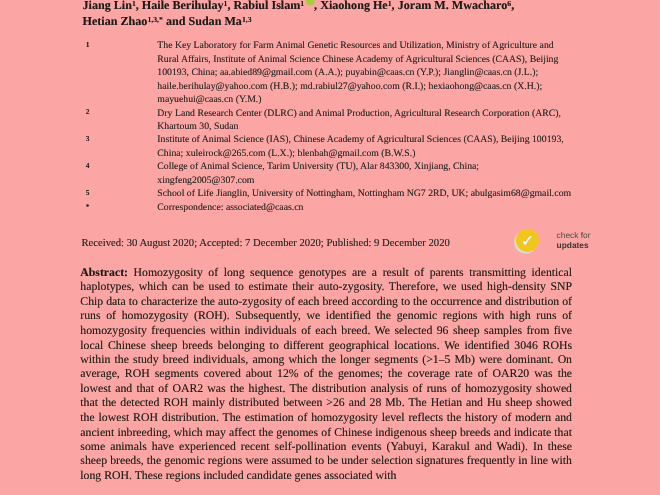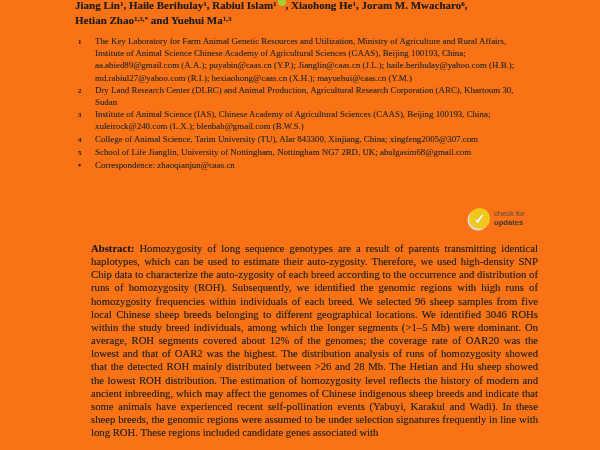--- a/index.html
+++ b/index.html
@@ -1,18 +1,18 @@
 <!DOCTYPE html>
 <html><head>
 <meta charset="utf-8">
 <style>
   html,body{margin:0;padding:0;}
   body{width:600px;height:450px;overflow:hidden;background:#ffffff;}
   .page{
-    position:relative;width:600px;height:450px;background:#f97316;
+    position:relative;width:600px;height:450px;background:#fca5a5;
     font-family:"Liberation Serif",serif;color:#262320;
     text-shadow:0 0 0.45px rgba(60,52,44,0.55);
   }
   
   .authors{
     position:absolute;left:75px;top:-2px;width:480px;
     font-weight:bold;font-size:11px;line-height:14.5px;color:#1d1a17;
   }
   .authors sup, .aff-num, .abs sup{
     font-size:64%;line-height:0;position:relative;top:-0.38em;vertical-align:baseline;
@@ -21,89 +21,90 @@
     display:inline-block;width:8px;height:8px;border-radius:50%;
     background:#A6CE39;margin-left:1px;position:relative;top:-3px;
   }
   
   .affs{
     position:absolute;left:78px;top:35px;width:444px;
     font-size:8.9px;line-height:12.2px;color:#2b2824;
   }
   .aff{display:flex;}
   .aff-col{flex:none;width:17px;font-size:6.8px;padding-top:1px;font-weight:bold;color:#2b2824;}
-  .aff-txt{flex:1;}
+  .aff-txt{flex:1;margin-left:48px;}
   
   .received{
     position:absolute;left:74px;top:216px;font-size:9.7px;color:#2b2824;
   }
   .badge{
     position:absolute;left:469px;top:208px;display:flex;align-items:center;
     cursor:pointer;
   }
   .badge-circle{
     width:21px;height:21px;border-radius:50%;background:#F2C71D;
     box-shadow:-1.5px 1.5px 0 0 #dddcd6;
     display:flex;align-items:center;justify-content:center;
     color:#ffffff;font-family:"Liberation Sans",sans-serif;
     font-size:14px;font-weight:bold;flex:none;
   }
   .badge-text{
-    margin-left:4px;font-family:"Liberation Sans",sans-serif;
+    margin-left:16px;font-family:"Liberation Sans",sans-serif;
     font-size:7.6px;line-height:8.6px;color:#4c4b49;text-shadow:none;
   }
   .badge-text b{color:#3a3937;}
   
   .abs{
-    position:absolute;left:91px;top:242px;width:447px;
+    position:absolute;left:73px;top:242px;width:447px;
     font-size:10.7px;line-height:13.15px;text-align:justify;color:#232019;
   }
   .abs b{color:#1d1a15;}
 </style>
 </head>
 <body>
 
 <div class="page">
 
   <div class="authors">
     <div>
       <span>Jiang Lin</span><sup>1</sup><span>, </span><span>Haile Berihulay</span><sup>1</sup><span>, </span><span>Rabiul Islam</span><sup>1</sup><span class="orcid"></span><span>, </span><span>Xiaohong He</span><sup>1</sup><span>, </span><span>Joram M. Mwacharo</span><sup>6</sup><span>,</span>
     </div>
     <div>
-      <span>Hetian Zhao</span><sup>1,3,*</sup><span> and </span><span>Yuehui Ma</span><sup>1,3</sup>
+      <span>Hetian Zhao</span><sup>1,3,*</sup><span> and </span><span>Sudan Ma</span><sup>1,3</sup>
     </div>
   </div>
 
   <div class="affs">
     <div class="aff">
       <span class="aff-col">1</span>
       <span class="aff-txt">The Key Laboratory for Farm Animal Genetic Resources and Utilization, Ministry of Agriculture and Rural Affairs, Institute of Animal Science Chinese Academy of Agricultural Sciences (CAAS), Beijing 100193, China; aa.abied89@gmail.com (A.A.); puyabin@caas.cn (Y.P.); Jianglin@caas.cn (J.L.); haile.berihulay@yahoo.com (H.B.); md.rabiul27@yahoo.com (R.I.); hexiaohong@caas.cn (X.H.); mayuehui@caas.cn (Y.M.)</span>
     </div>
     <div class="aff">
       <span class="aff-col">2</span>
       <span class="aff-txt">Dry Land Research Center (DLRC) and Animal Production, Agricultural Research Corporation (ARC), Khartoum 30, Sudan</span>
     </div>
     <div class="aff">
       <span class="aff-col">3</span>
-      <span class="aff-txt">Institute of Animal Science (IAS), Chinese Academy of Agricultural Sciences (CAAS), Beijing 100193, China; xuleirock@240.com (L.X.); blenbah@gmail.com (B.W.S.)</span>
+      <span class="aff-txt">Institute of Animal Science (IAS), Chinese Academy of Agricultural Sciences (CAAS), Beijing 100193, China; xuleirock@265.com (L.X.); blenbah@gmail.com (B.W.S.)</span>
     </div>
     <div class="aff">
       <span class="aff-col">4</span>
       <span class="aff-txt">College of Animal Science, Tarim University (TU), Alar 843300, Xinjiang, China; xingfeng2005@307.com</span>
     </div>
     <div class="aff">
       <span class="aff-col">5</span>
       <span class="aff-txt">School of Life Jianglin, University of Nottingham, Nottingham NG7 2RD, UK; abulgasim68@gmail.com</span>
     </div>
     <div class="aff">
       <span class="aff-col">*</span>
-      <span class="aff-txt">Correspondence: zhaoqianjun@caas.cn</span>
+      <span class="aff-txt">Correspondence: associated@caas.cn</span>
     </div>
   </div>
 
+  <div class="received">Received: 30 August 2020; Accepted: 7 December 2020; Published: 9 December 2020</div>
 
   <div class="badge">
     <span class="badge-circle">✓</span>
     <span class="badge-text">
       <span>check for</span><br>
       <b>updates</b>
     </span>
   </div>
 
   <div class="abs">

